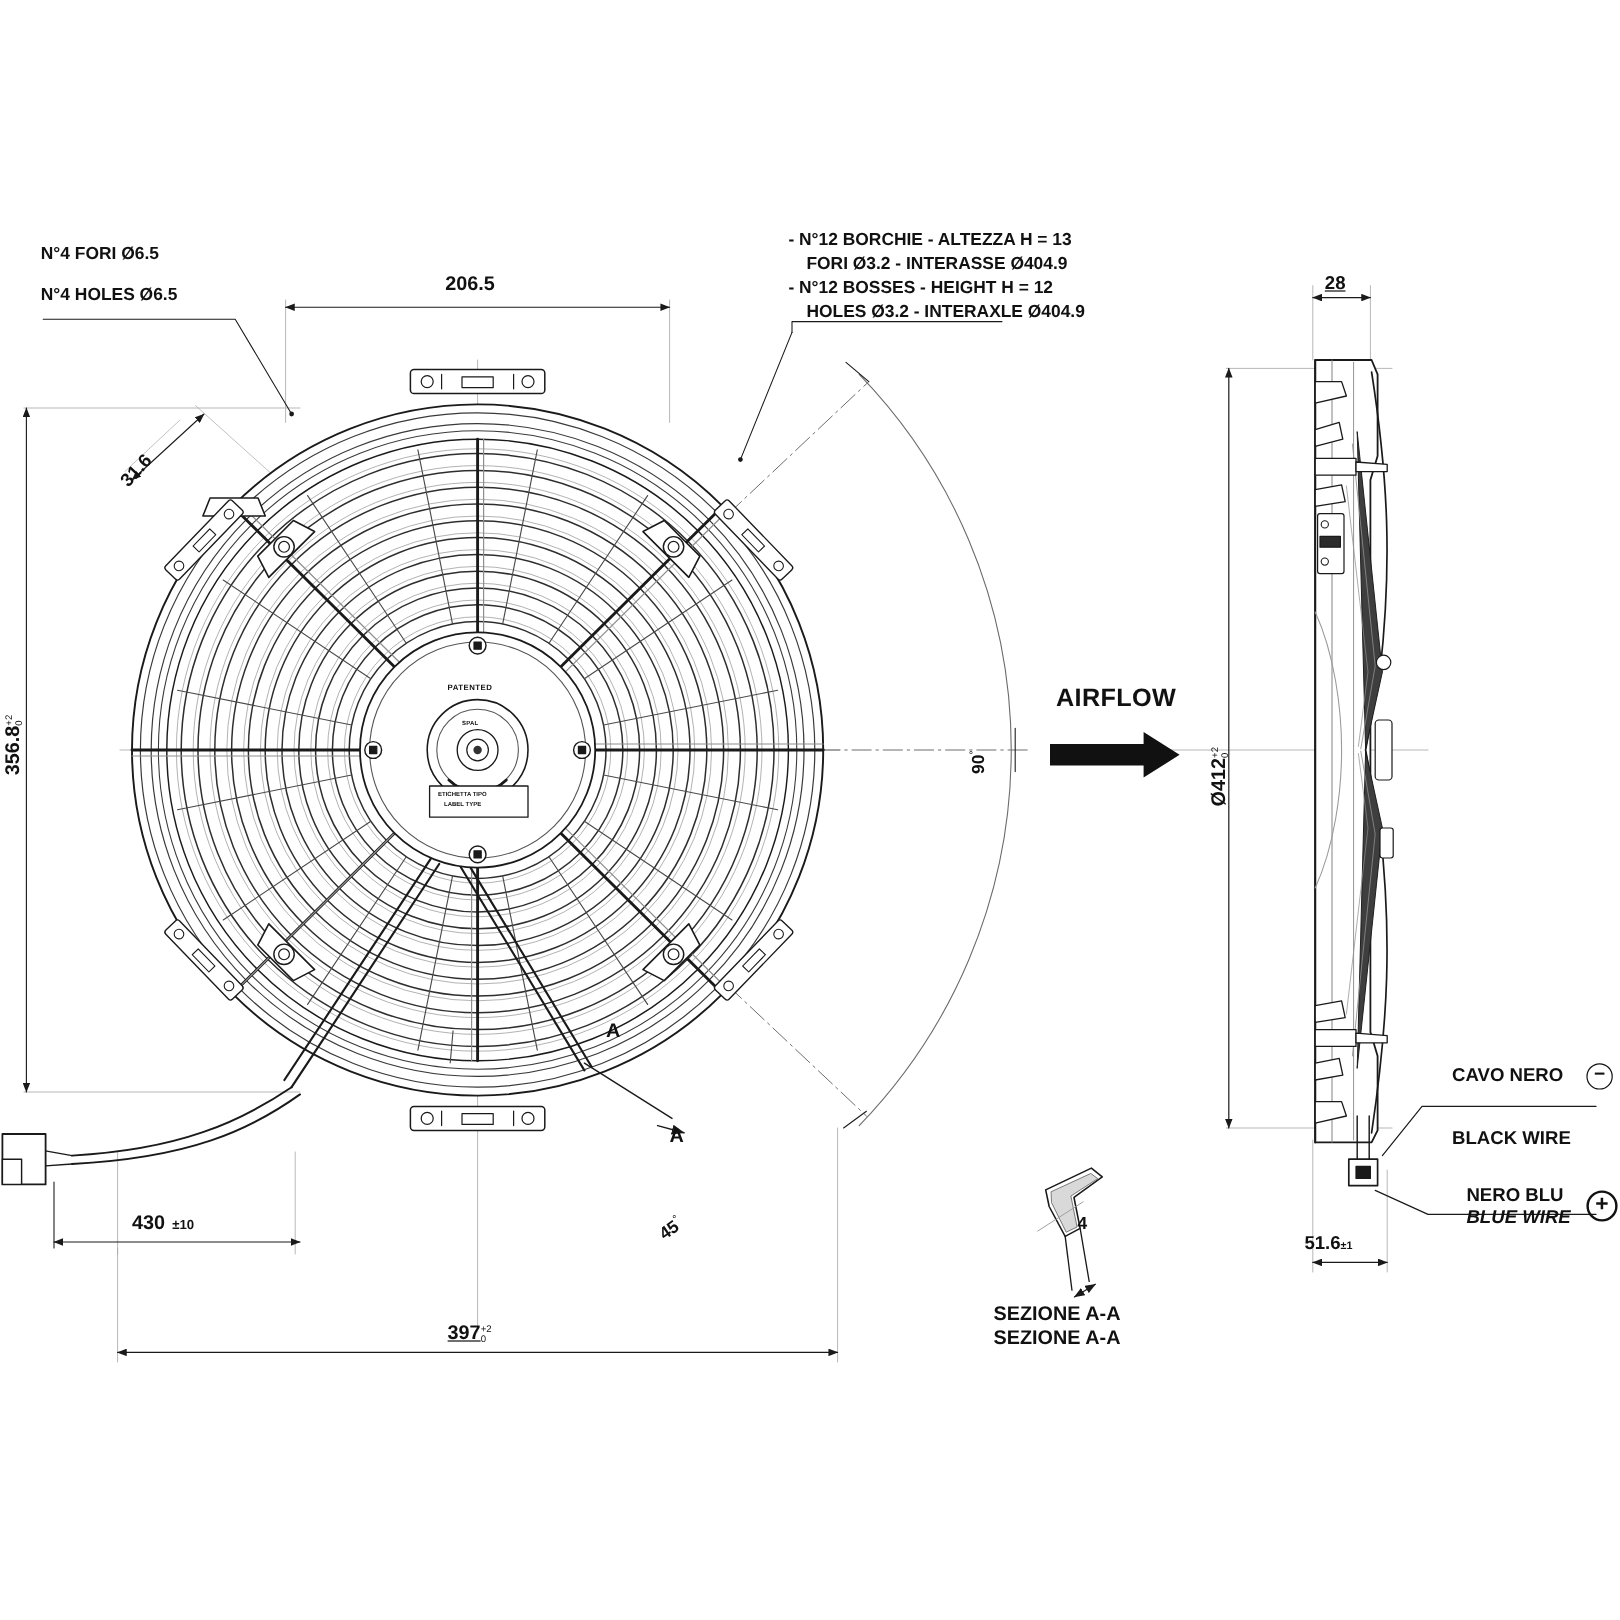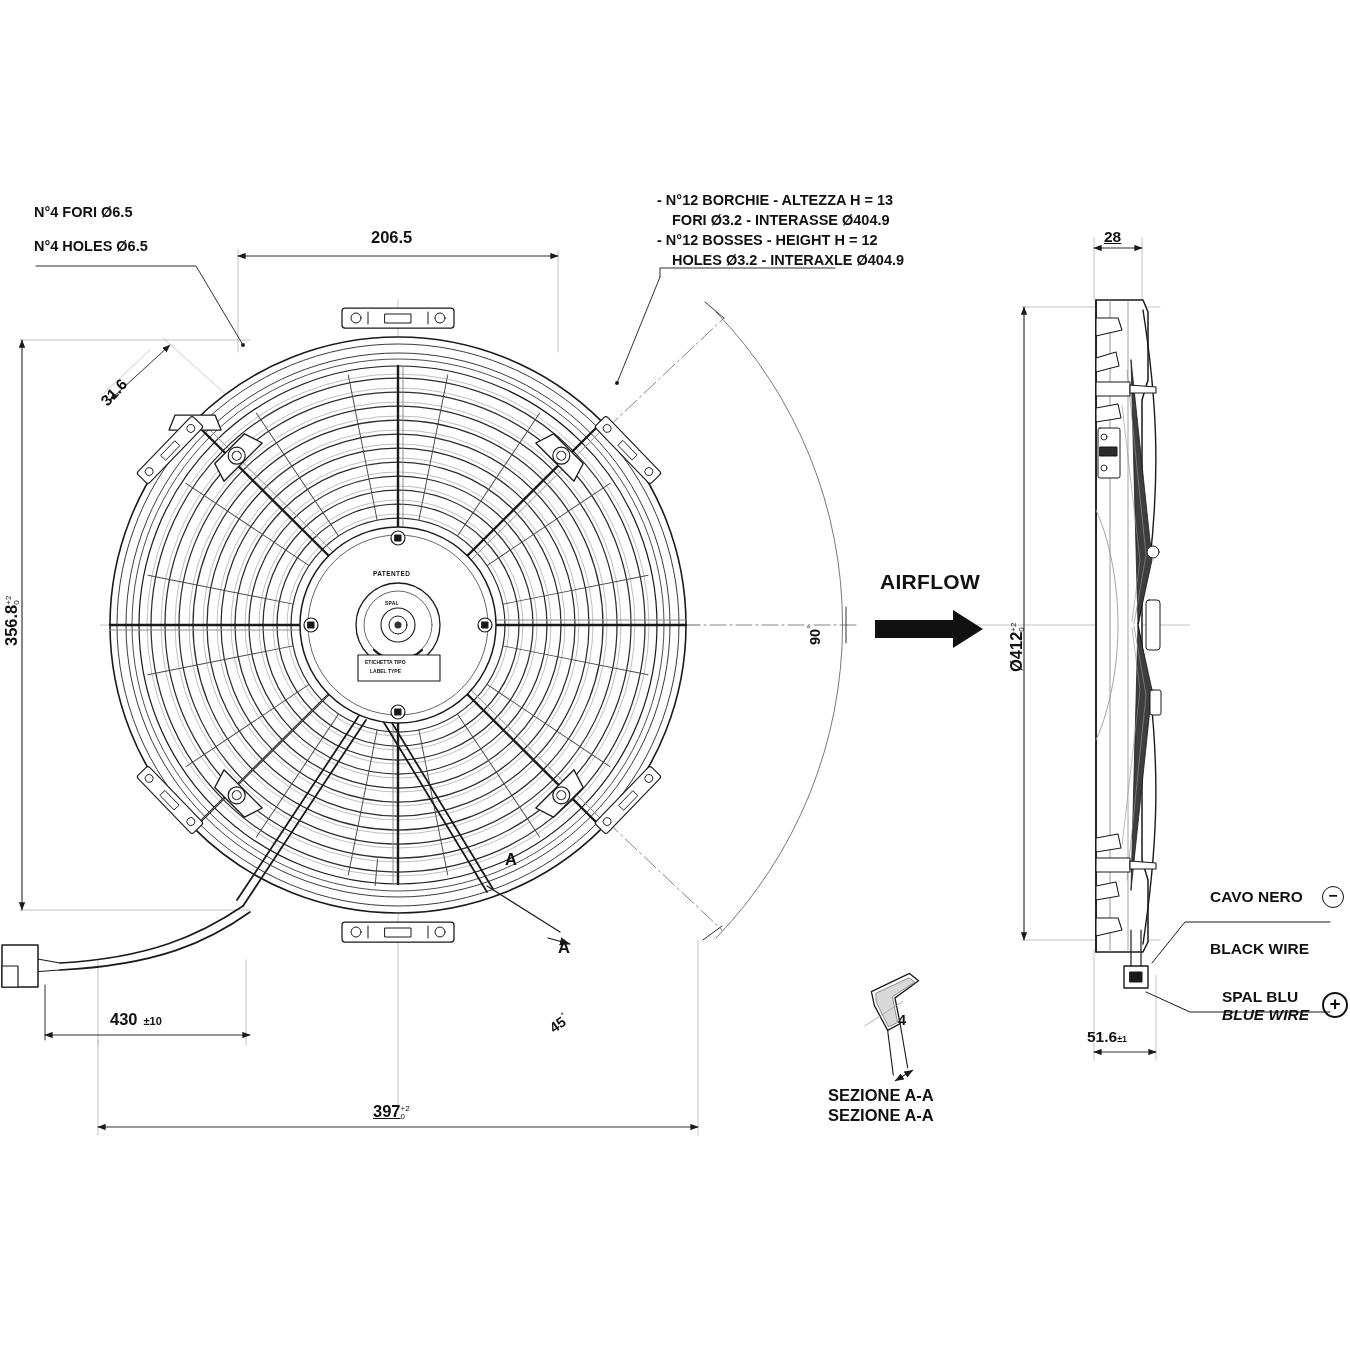--- a/index.html
+++ b/index.html
@@ -452,21 +452,21 @@
 <div style="position:absolute;left:1087px;top:1028px;">
   <span class="lbl t15" style="position:static;">51.6</span><span class="lbl t9" style="position:static;">±1</span>
 </div>
 
 <div class="lbl t15" style="left:1210px;top:888px;">CAVO NERO</div>
 <div class="lbl t15" style="left:1210px;top:940px;">BLACK WIRE</div>
 <div style="position:absolute;left:1322px;top:886px;width:20px;height:20px;border:1.6px solid #111;border-radius:50%;">
   <span style="position:absolute;left:0;right:0;top:-1px;text-align:center;font-size:16px;font-weight:bold;line-height:20px;">−</span>
 </div>
 
-<div class="lbl t15" style="left:1222px;top:988px;">SPAL BLU</div>
+<div class="lbl t15" style="left:1222px;top:988px;">NERO BLU</div>
 <div class="lbl t15" style="left:1222px;top:1006px;font-style:italic;">BLUE WIRE</div>
 <div style="position:absolute;left:1322px;top:992px;width:22px;height:22px;border:2px solid #111;border-radius:50%;">
   <span style="position:absolute;left:0;right:0;top:-1px;text-align:center;font-size:19px;font-weight:bold;line-height:22px;">+</span>
 </div>
 
 <div class="lbl t16" style="left:505px;top:850px;">A</div>
 <div class="lbl t16" style="left:558px;top:938px;">A</div>
 <div class="lbl t16" style="left:828px;top:1086px;">SEZIONE A-A</div>
 <div class="lbl t16" style="left:828px;top:1106px;">SEZIONE A-A</div>
 <div class="lbl t14" style="left:898px;top:1012px;">4</div>

